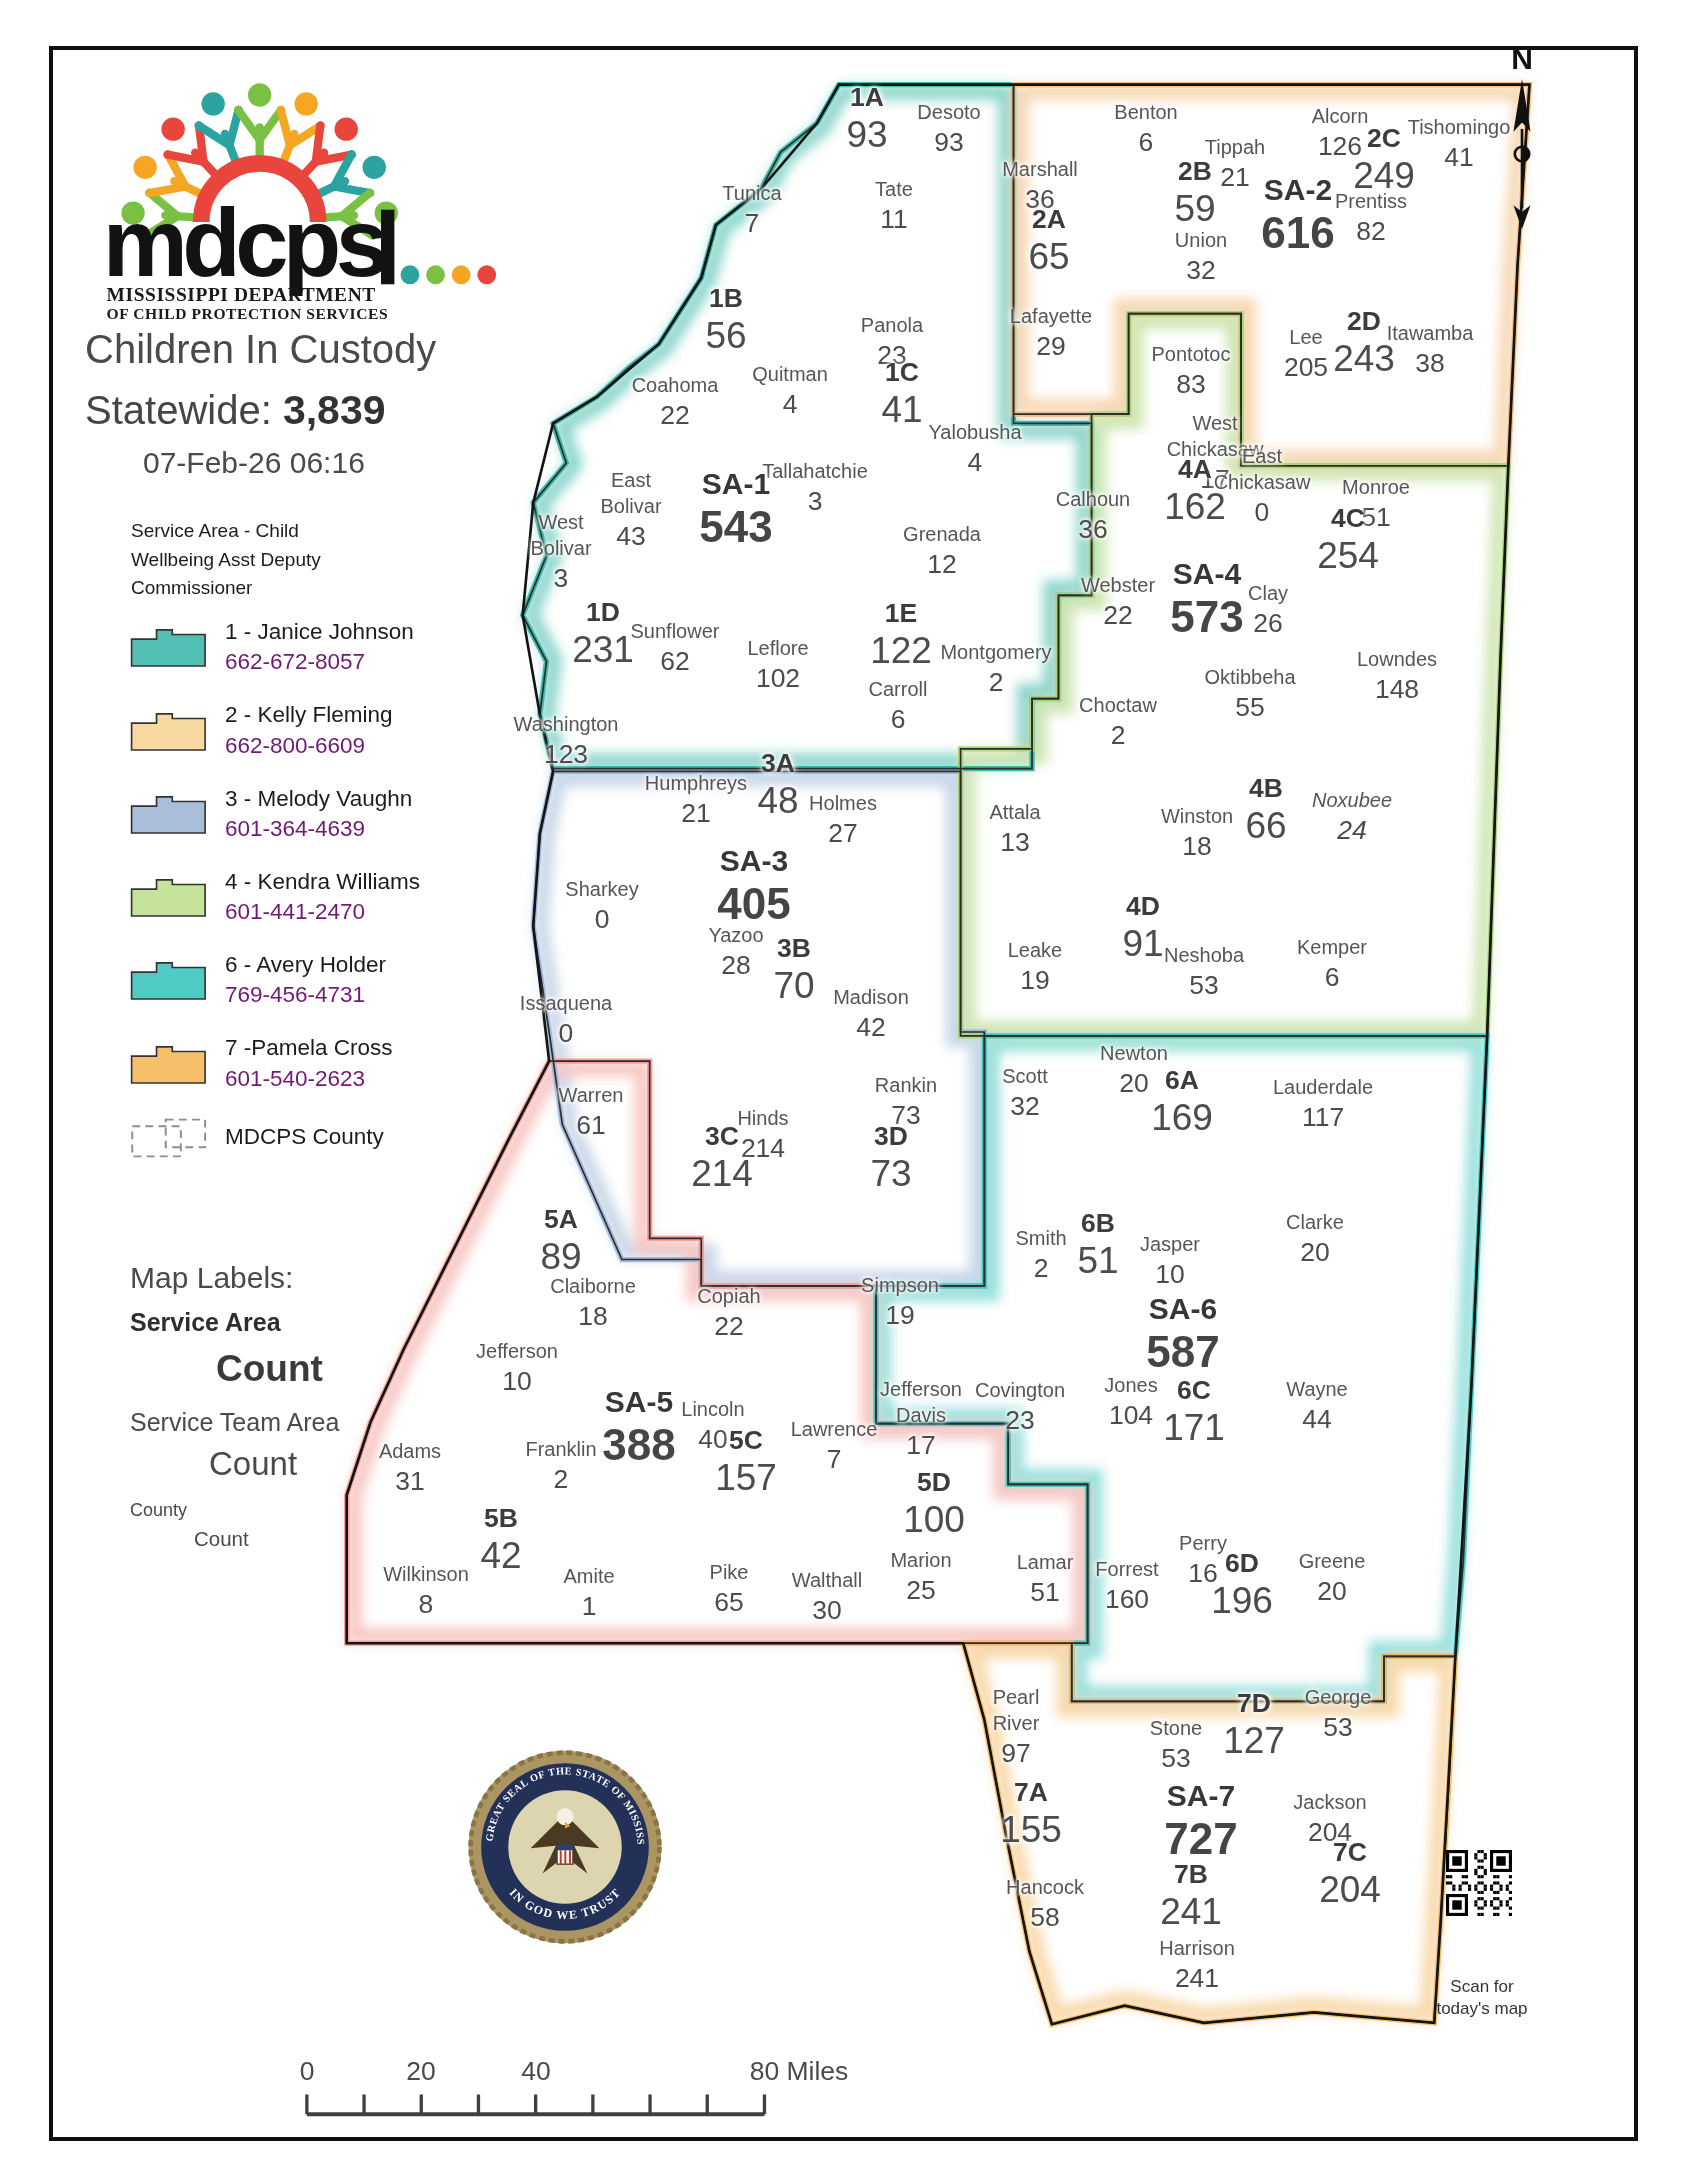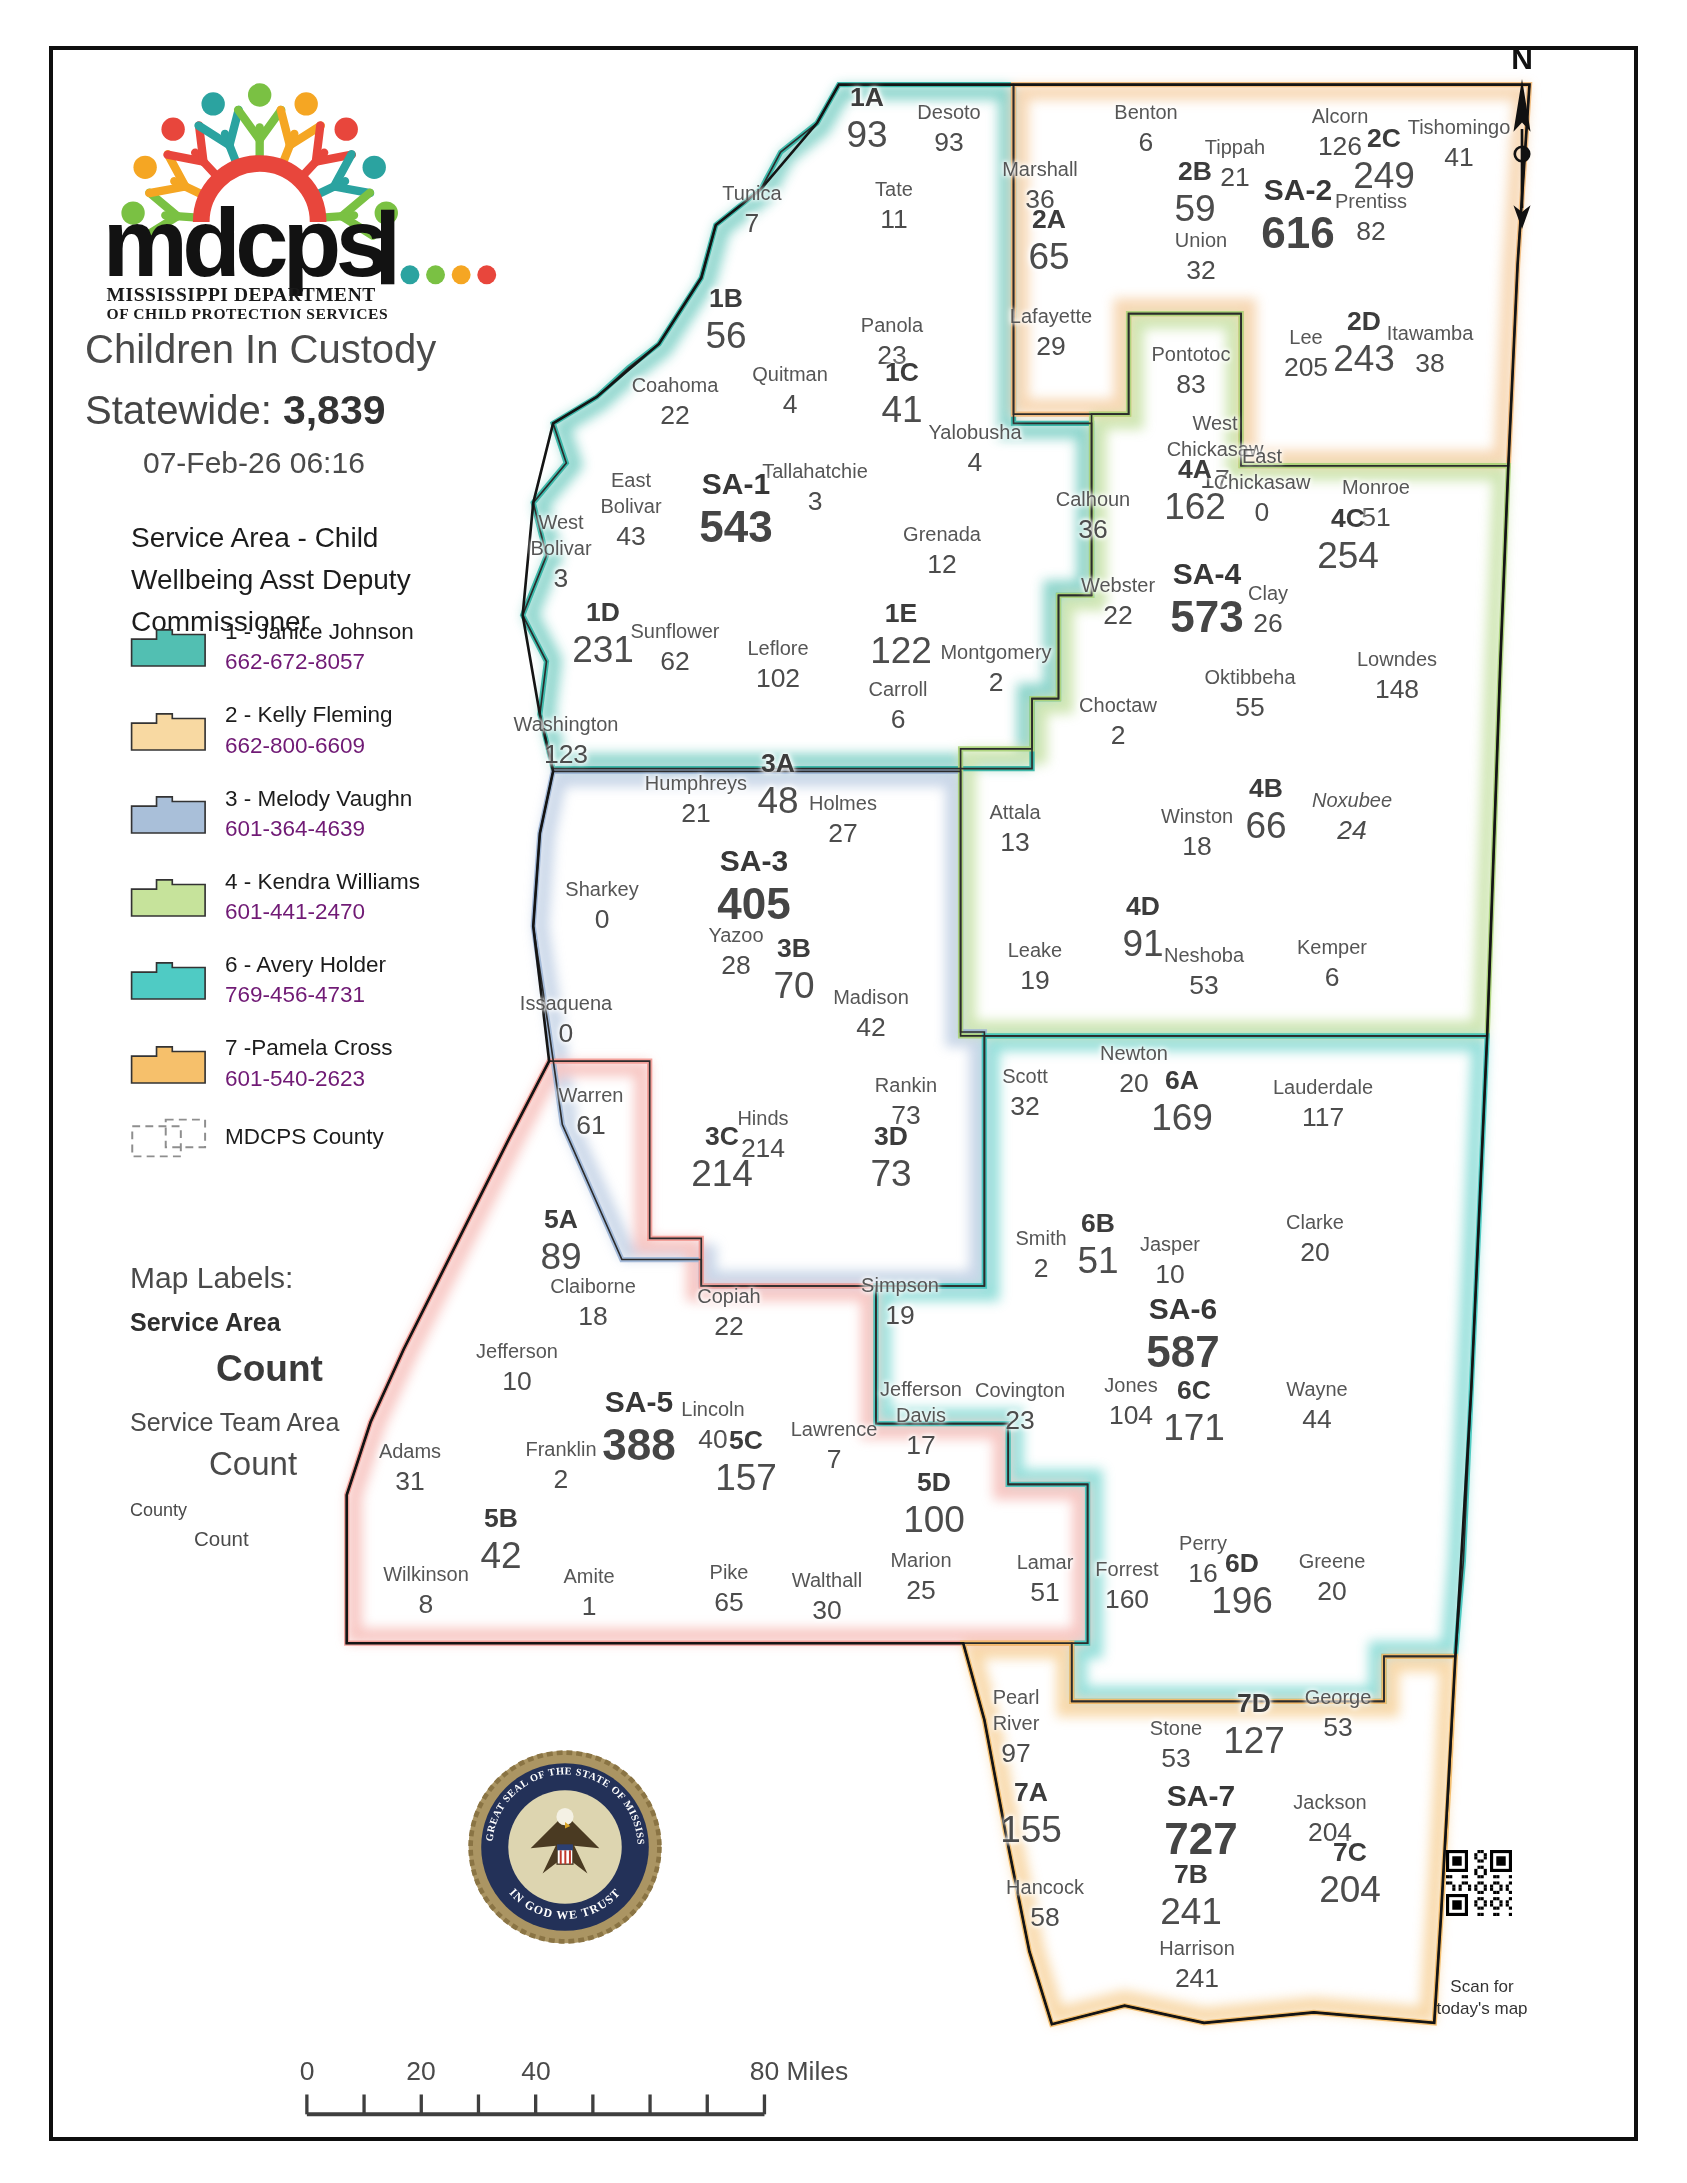--- a/index.html
+++ b/index.html
@@ -8,21 +8,21 @@
   #frame{position:absolute;left:49px;top:46px;width:1581px;height:2087px;border:4px solid #0f0f0f;}
   #map-svg{position:absolute;left:0;top:0;}
   
   #logo{position:absolute;left:76px;top:38px;}
   #title-block{position:absolute;left:85px;top:329px;}
   .title-line{font-size:40px;color:#4a4a4a;line-height:1.0;}
   .statewide-line{font-size:40px;color:#454545;margin-top:21px;line-height:1.0;}
   .statewide-line b{font-weight:bold;color:#333;font-size:41px;}
   .date-line{font-size:30px;color:#4a4a4a;margin-top:17px;padding-left:58px;line-height:1.0;}
   
-  #legend-title{position:absolute;left:131px;top:517px;font-size:28px;line-height:1.5;color:#1c1c1c;}
+  #legend-title{position:absolute;left:131px;top:517px;font-size:19px;line-height:1.5;color:#1c1c1c;}
   #legend{position:absolute;left:130px;top:617px;}
   .legend-item{display:flex;align-items:center;gap:17px;margin-bottom:22.5px;}
   .legend-item .li-name{font-size:22.5px;color:#1c1c1c;line-height:1.35;}
   .legend-item .li-phone{font-size:22.5px;color:#701a75;line-height:1.35;}
   .legend-item svg{flex:none;}
   
   #map-labels-key{position:absolute;left:130px;top:1261px;color:#4a4a4a;}
   .mlk-heading{font-size:30px;}
   .mlk-sa{font-size:25px;font-weight:bold;color:#2e2e2e;margin-top:13.2px;}
   .mlk-sa-count{font-size:37px;font-weight:bold;color:#3a3a3a;margin-top:10.6px;padding-left:86px;}

